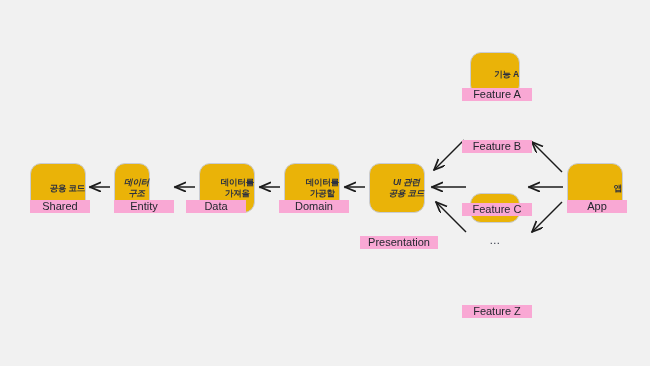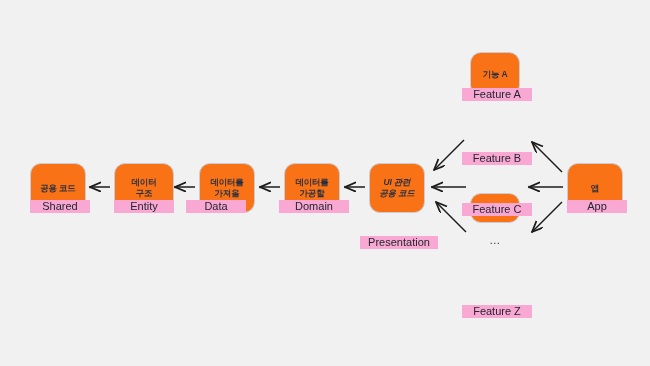--- a/index.html
+++ b/index.html
@@ -21,26 +21,26 @@
   #edges {
     position: absolute;
     left: 0;
     top: 0;
     width: 650px;
     height: 366px;
   }
   .node {
     position: absolute;
     box-sizing: border-box;
-    background: #f97316;
+    background: #eab308;
     border: 1.3px solid #c9ccd4;
     border-radius: 11px;
     display: flex;
     align-items: center;
-    justify-content: center;
+    justify-content: flex-end;
     z-index: 2;
   }
   .node-title {
     font-size: 8.5px;
     font-weight: bold;
     color: #2b3040;
     line-height: 1.28;
     text-align: center;
     letter-spacing: -0.2px;
     white-space: pre-line;
@@ -89,21 +89,21 @@
       <line x1="562" y1="172" x2="532" y2="142"></line>
       <line x1="562" y1="202" x2="532" y2="232"></line>
     </g>
   </svg>
 
   <div class="node" style="left:30px; top:163px; width:56px; height:50px;">
     <span class="node-title">공용 코드</span>
   </div>
   <div class="node-sub" style="left:30px; top:200px; width:56px;">Shared</div>
 
-  <div class="node" style="left:114px; top:163px; width:60px; height:50px;">
+  <div class="node" style="left:114px; top:163px; width:36px; height:50px;font-style:italic;">
     <span class="node-title">데이터
 구조</span>
   </div>
   <div class="node-sub" style="left:114px; top:200px; width:56px;">Entity</div>
 
   <div class="node" style="left:199px; top:163px; width:56px; height:50px;">
     <span class="node-title">데이터를
 가져올</span>
   </div>
   <div class="node-sub" style="left:186px; top:200px; width:56px;">Data</div>
@@ -118,21 +118,21 @@
     <span class="node-title">UI 관련
 공용 코드</span>
   </div>
   <div class="node-sub" style="left:360px; top:200px; width:74px;margin-top:36px;">Presentation</div>
 
   <div class="node" style="left:470px; top:52px; width:50px; height:44px;">
     <span class="node-title">기능 A</span>
   </div>
   <div class="node-sub" style="left:462px; top:88px; width:66px;">Feature A</div>
 
-  <div class="node-sub" style="left:462px; top:152px; width:66px;">Feature B</div>
+  <div class="node-sub" style="left:462px; top:140px; width:66px;">Feature B</div>
 
   <div class="node" style="left:470px; top:193px; width:50px; height:30px;">
     <span class="node-title">기능 C</span>
   </div>
   <div class="node-sub" style="left:462px; top:203px; width:66px;">Feature C</div>
 
   <div class="ellipsis" style="left:470px; top:234px; width:50px;">...</div>
 
   <div class="node-sub" style="left:462px; top:305px; width:66px;">Feature Z</div>
 

